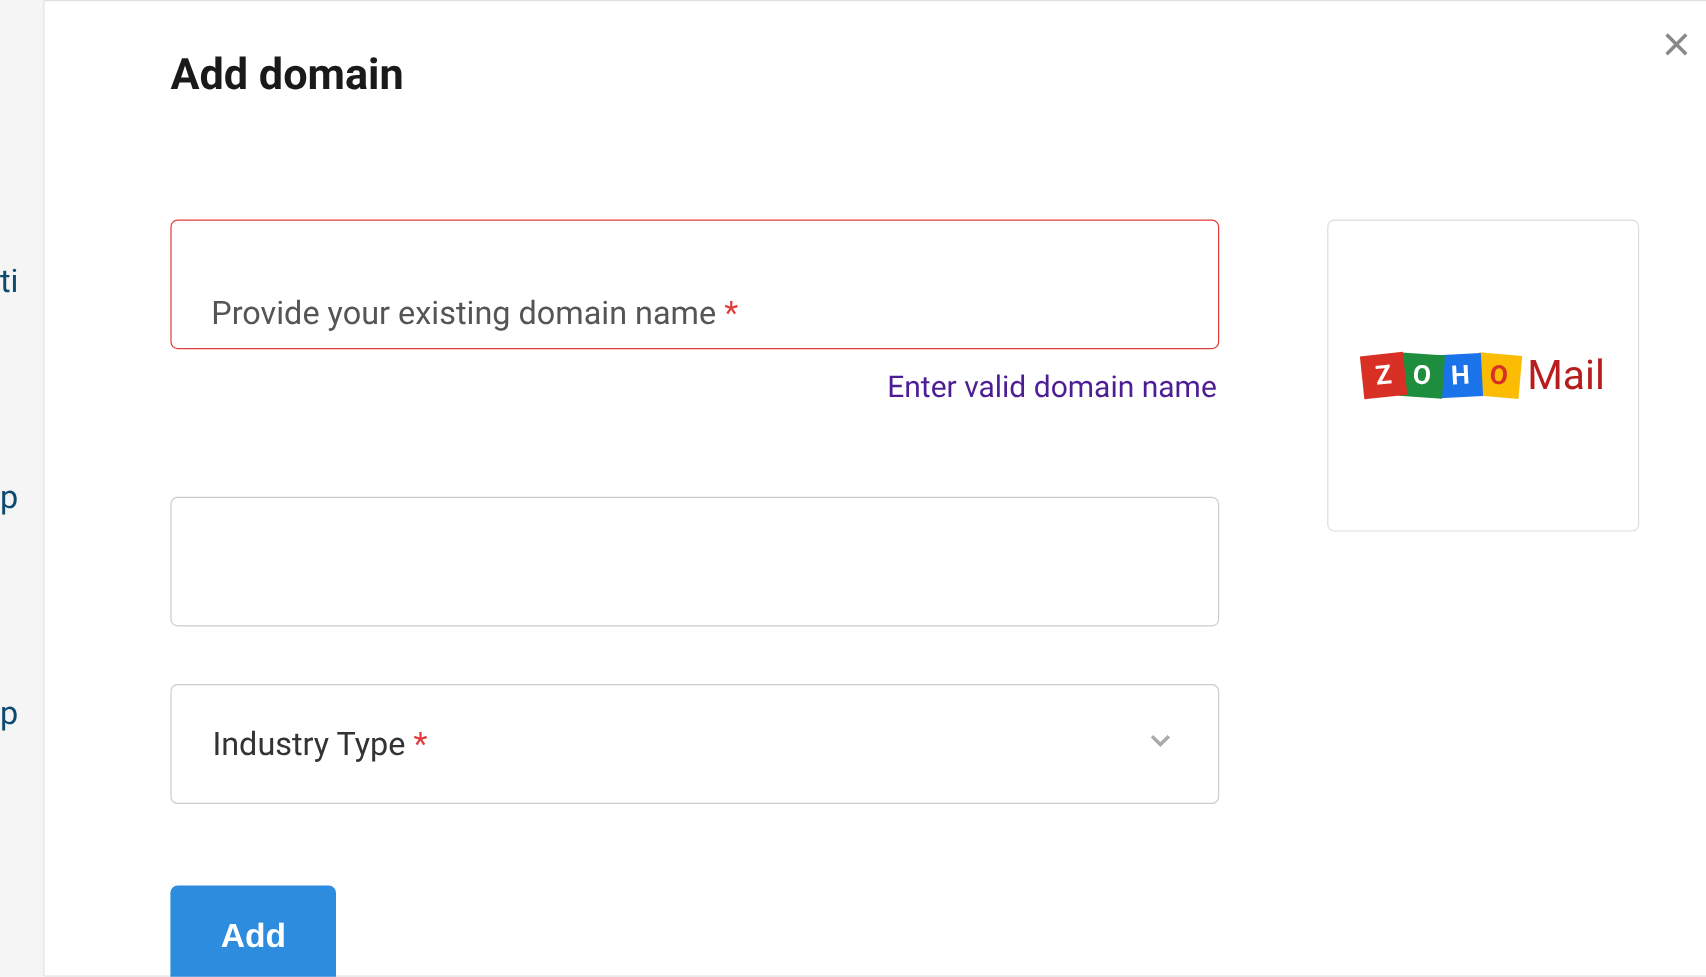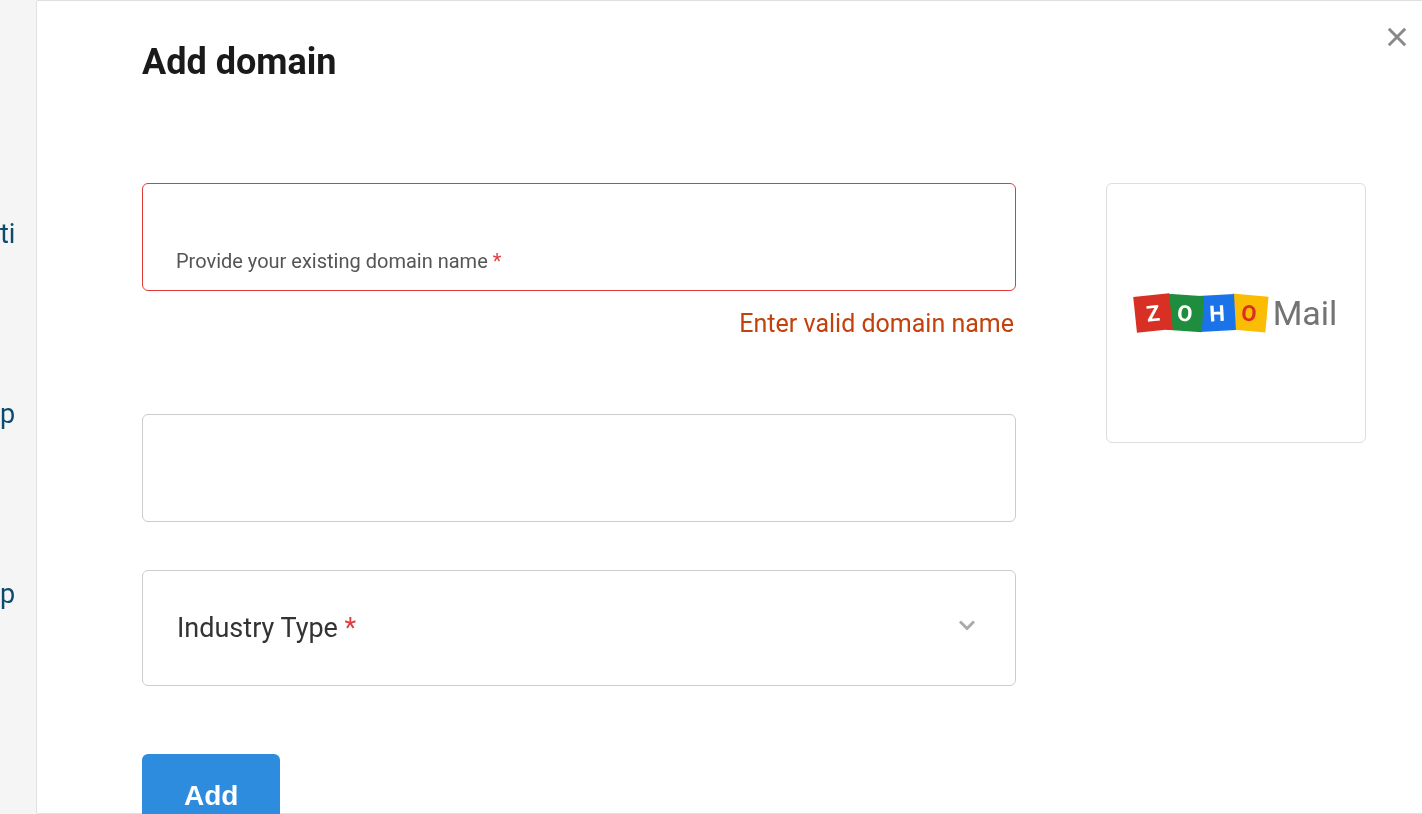--- a/index.html
+++ b/index.html
@@ -96,36 +96,36 @@
     
     .required-marker {
       color: #e03c3c;
     }
     
     .placeholder-overlay {
       position: absolute;
       left: 34px;
       top: 50%;
       transform: translateY(-50%);
-      font-size: 20px;
+      font-size: 27px;
       color: #555;
       pointer-events: none;
     }
     
     .error-text {
-      color: #c2410c;
+      color: #4c1d95;
       font-size: 25px;
       text-align: right;
       margin-top: 18px;
       padding-right: 2px;
     }
     
     .select-box {
       width: 100%;
-      height: 116px;
+      height: 100px;
       border: 1px solid #cccccc;
       border-radius: 6px;
       padding: 0 34px;
       font-size: 27px;
       color: #333;
       background: #ffffff;
       display: flex;
       align-items: center;
       justify-content: space-between;
       cursor: pointer;
@@ -217,21 +217,21 @@
       background: #fbbc04;
       color: #d93025;
       transform: rotate(5deg);
       margin-left: -4px;
       z-index: 1;
     }
     
     .mail-text {
       font-size: 34px;
       font-weight: 400;
-      color: #737373;
+      color: #b91c1c;
       margin-left: 4px;
     }
     
     .bg-text {
       position: absolute;
       left: 0;
       color: #0c4a6e;
       font-size: 27px;
       pointer-events: none;
     }

